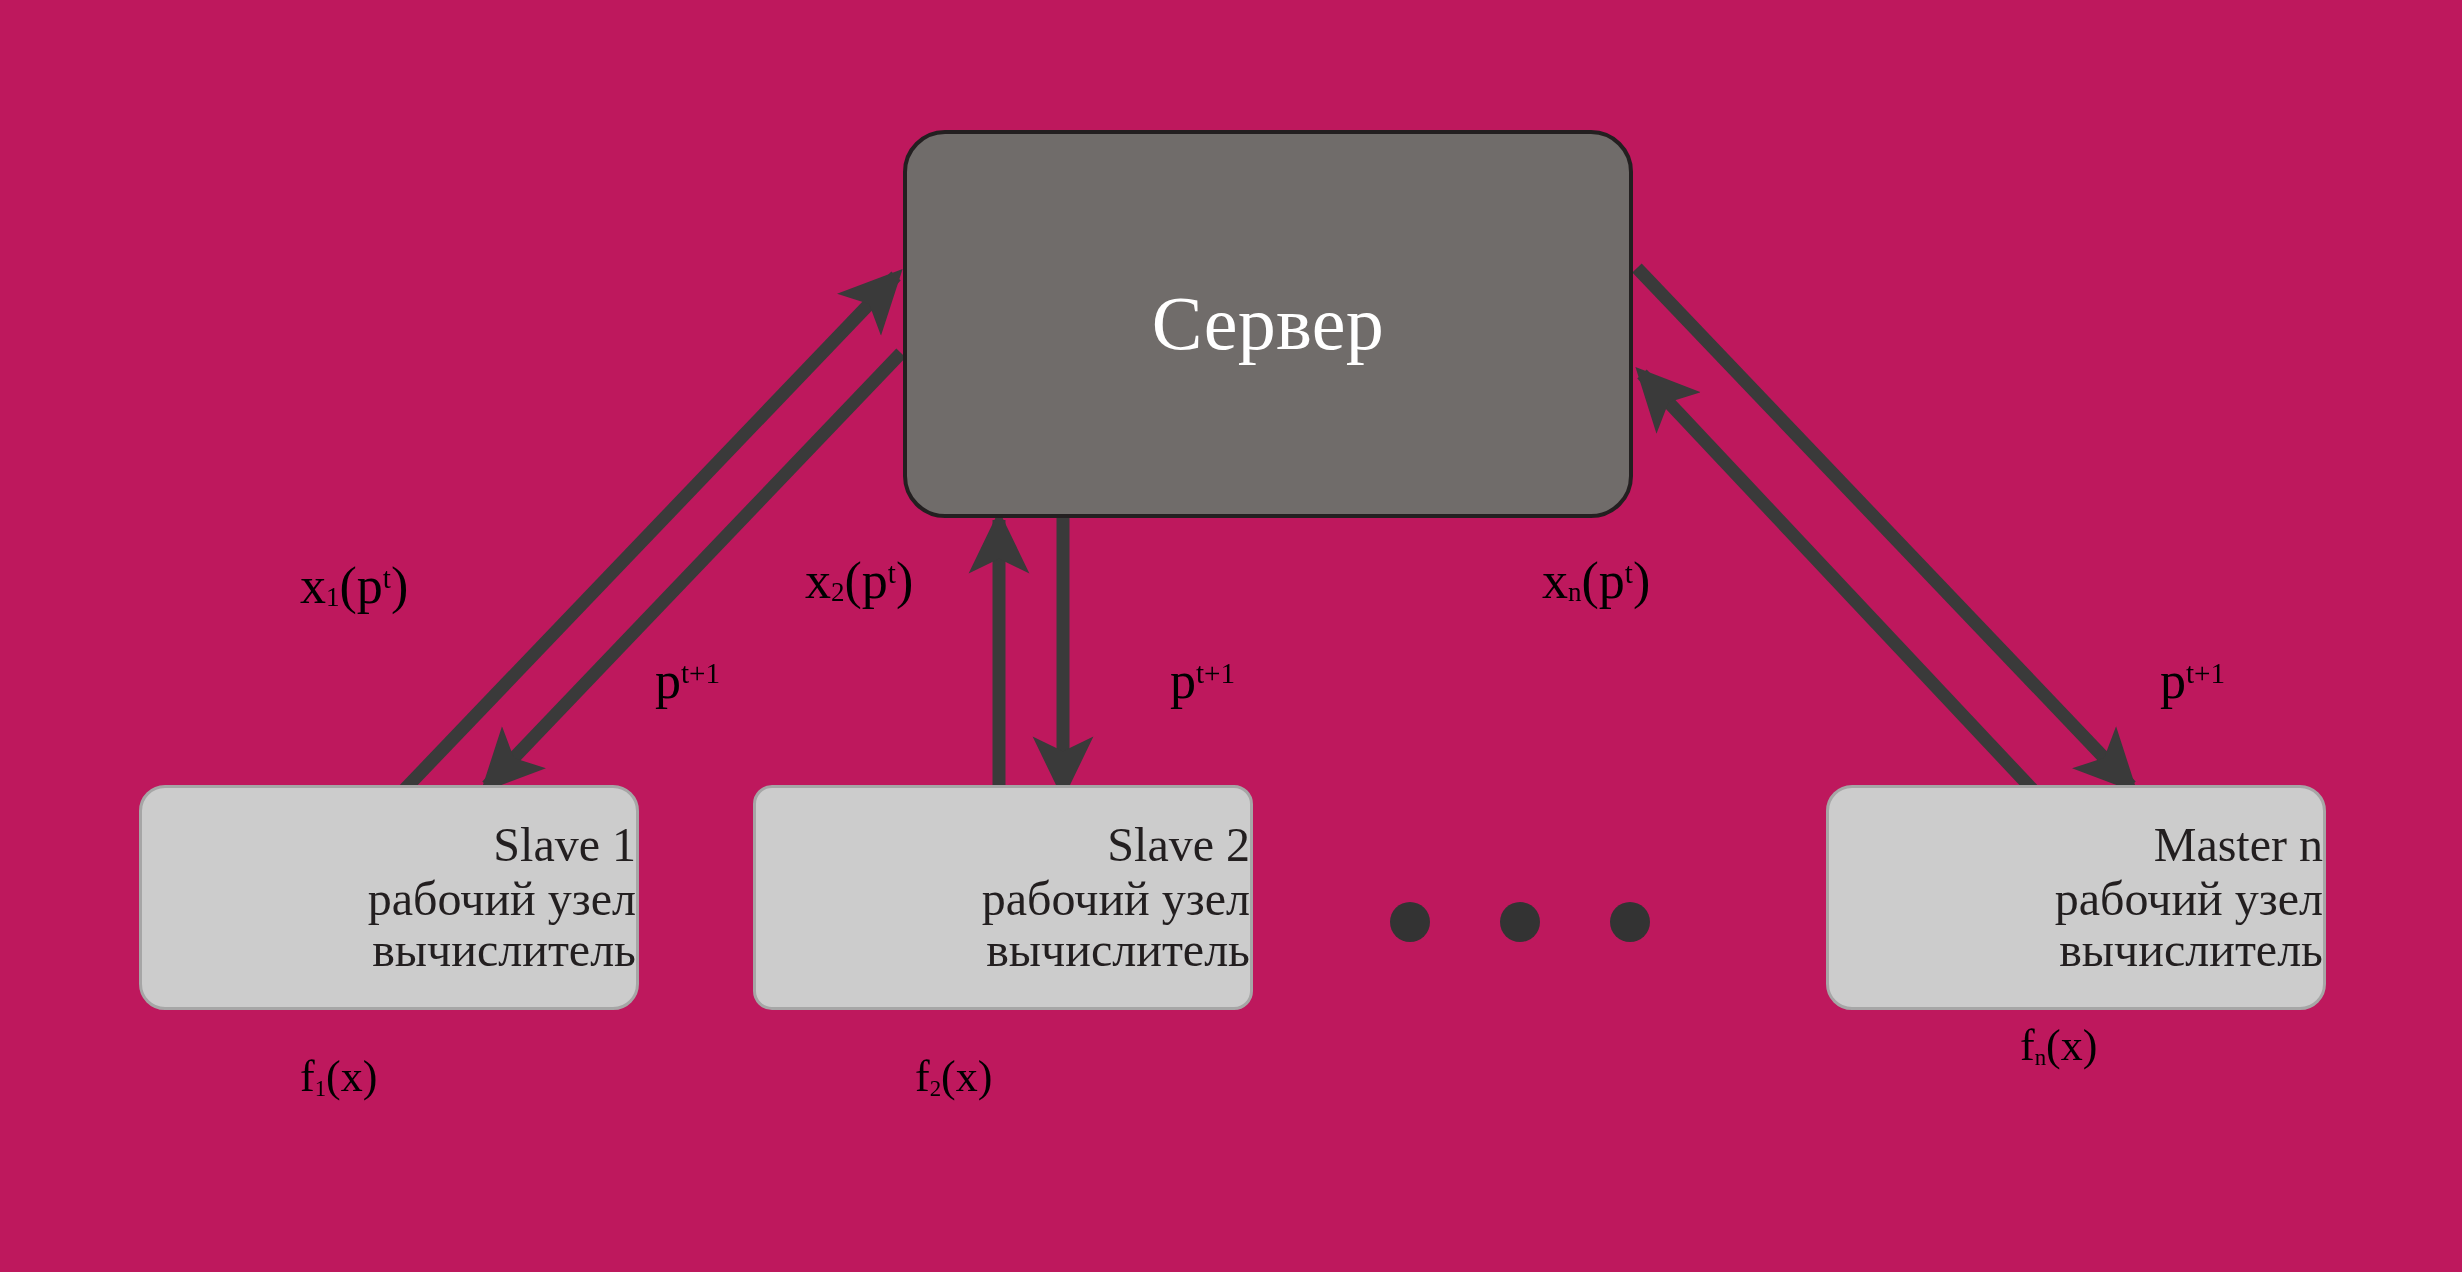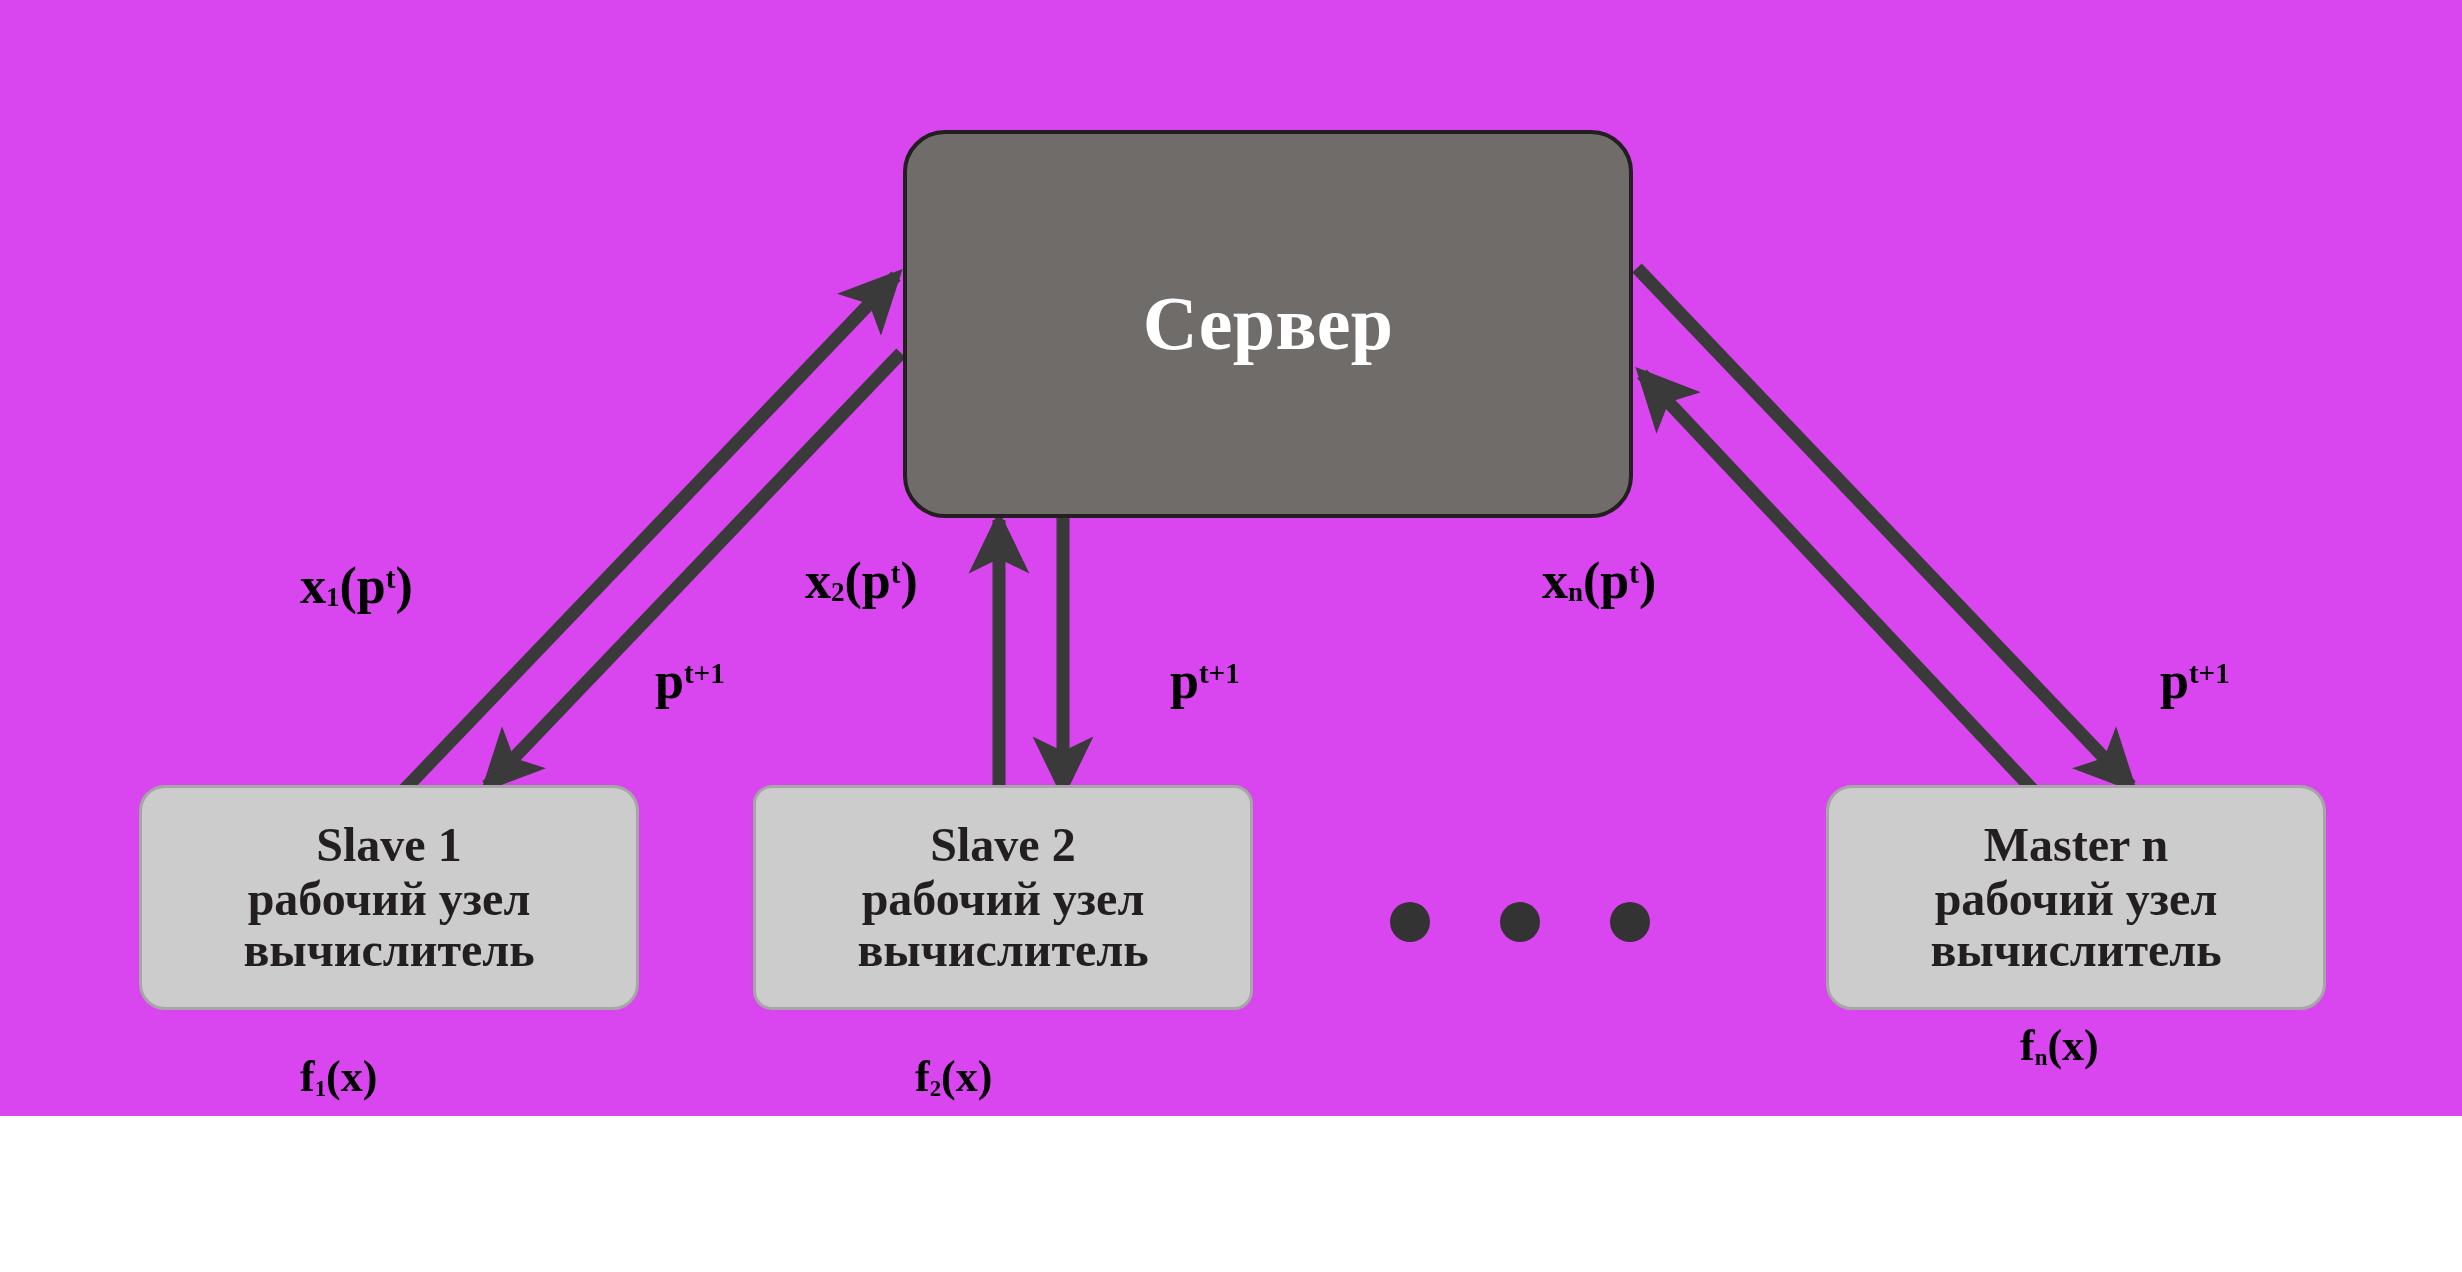--- a/index.html
+++ b/index.html
@@ -6,24 +6,23 @@
     margin: 0;
     padding: 0;
     background: #ffffff;
   }
   body {
     font-family: "Liberation Serif", serif;
   }
   #canvas {
     position: relative;
     width: 2462px;
-    height: 1116px;
-    background: #d946ef;
+    height: 1272px;
+    background: #be185d;
     overflow: hidden;
-    font-weight: bold;
   }
   #edges {
     position: absolute;
     left: 0;
     top: 0;
     width: 2462px;
     height: 1272px;
   }
 
   
@@ -53,20 +52,21 @@
     letter-spacing: 0.3px;
   }
   .slave-node {
     width: 500px;
     height: 225px;
     background: #CCCCCC;
     border: 3px solid #A6A6A6;
     border-radius: 26px;
     color: #231f20;
     top: 785px;
+    align-items: flex-end;
   }
   #slave-1 { left: 139px; }
   #slave-2 { left: 753px; border-radius: 19px; }
   #slave-n { left: 1826px; }
   .slave-line {
     font-size: 48px;
     line-height: 1.07;
   }
   .slave-line.first { padding-bottom: 2px; }
 

